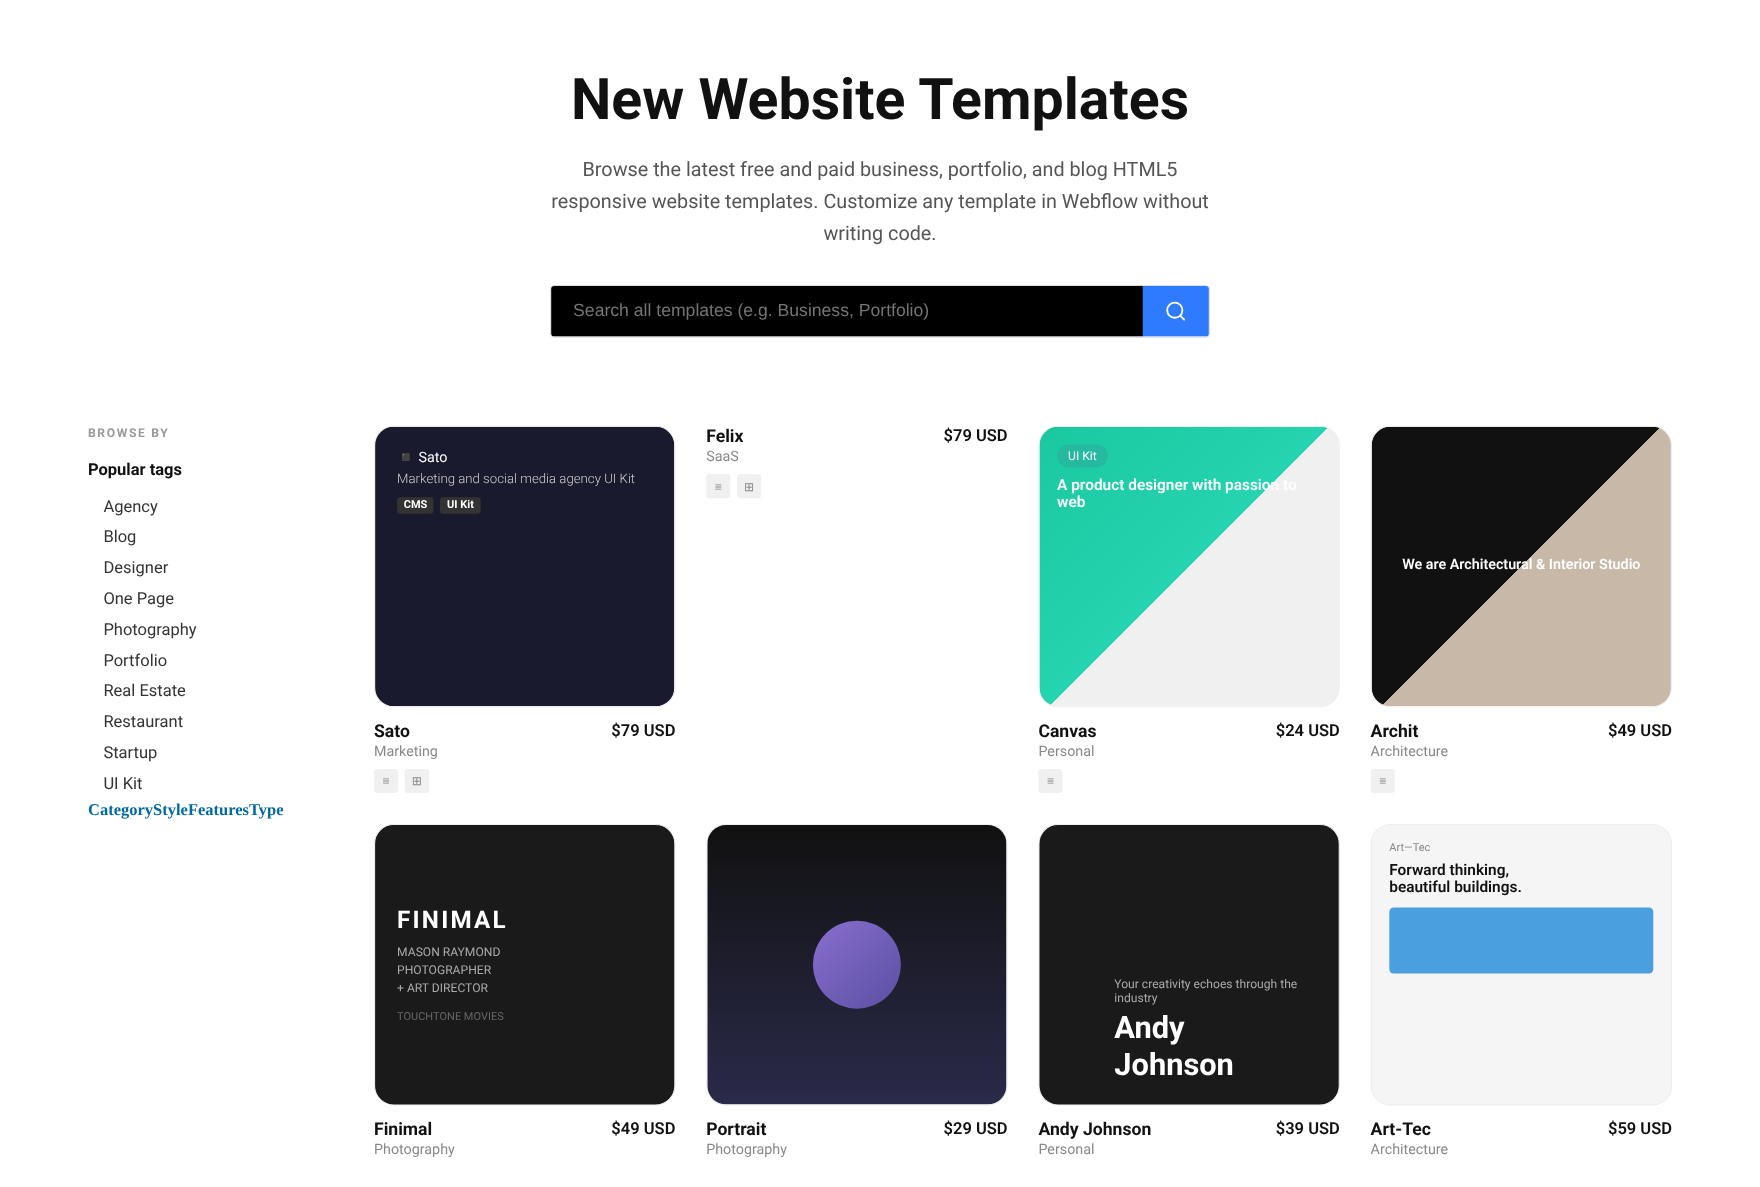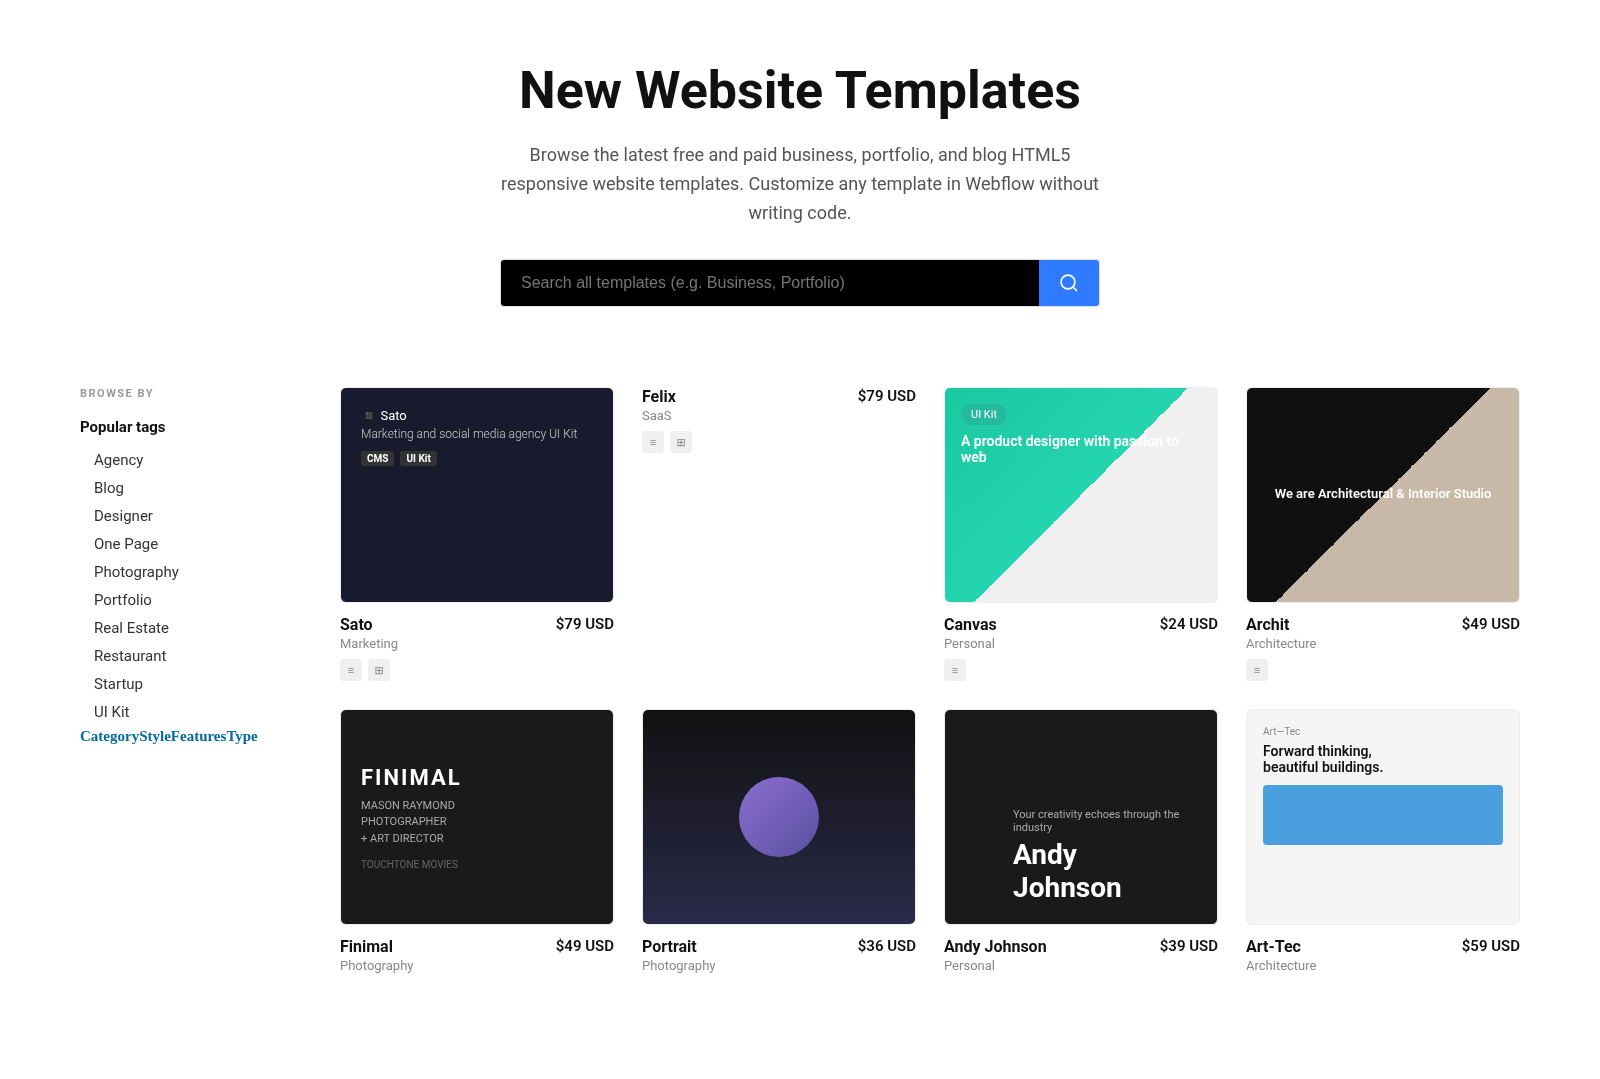--- a/index.html
+++ b/index.html
@@ -26,21 +26,21 @@
     .sidebar-section-title { font-size: 15px; font-weight: 700; color: #111; margin-bottom: 10px; }
     .sidebar-link { display: block; font-size: 15px; color: #333; padding: 5px 0 5px 14px; cursor: pointer; text-decoration: none; }
     .sidebar-category { font-size: 15px; font-weight: 600; color: #0369a1; padding: 10px 0 5px; cursor: pointer; font-family: Liberation Serif, serif; }
     .sidebar-category:first-of-type { margin-top: 14px; }
 
     
     .templates-area { flex: 1; }
     .templates-grid { display: grid; grid-template-columns: repeat(4, 1fr); gap: 28px; }
 
     .template-card { cursor: pointer; }
-    .template-thumb { width: 100%; height: 216px; border-radius: 6px; overflow: hidden; border: 1px solid #eee; background: #f0f0f0; margin-bottom: 12px; }
+    .template-thumb { width: 100%; height: 256px; border-radius: 18px; overflow: hidden; border: 1px solid #eee; background: #f0f0f0; margin-bottom: 12px; }
 
     .template-info { display: flex; justify-content: space-between; align-items: flex-start; }
     .template-name { font-size: 16px; font-weight: 700; color: #111; }
     .template-category { font-size: 13px; color: #888; margin-top: 2px; }
     .template-price { font-size: 15px; font-weight: 600; color: #111; white-space: nowrap; }
     .template-icons { display: flex; gap: 6px; margin-top: 8px; }
     .template-icon-badge { width: 22px; height: 22px; background: #f0f0f0; border-radius: 3px; display: flex; align-items: center; justify-content: center; font-size: 11px; color: #888; }
   </style>
 </head>
 <body>
@@ -178,21 +178,21 @@
             <div class="template-thumb" style="background: linear-gradient(rgb(17, 17, 17) 0%, rgb(51, 51, 51) 100%);">
               <div style="height:100%;background:linear-gradient(180deg,#111 0%,#2a2a4a 100%);display:flex;align-items:center;justify-content:center;">
         <div style="width:80px;height:80px;border-radius:50%;background:linear-gradient(135deg,#8a6fd0,#5a4fa0);"></div>
       </div>
             </div>
             <div class="template-info">
               <div>
                 <div class="template-name">Portrait</div>
                 <div class="template-category">Photography</div>
               </div>
-              <div class="template-price">$36 USD</div>
+              <div class="template-price">$29 USD</div>
             </div>
           </div>
           <div class="template-card">
             <div class="template-thumb" style="background: rgb(26, 26, 26);">
               <div style="padding:20px;color:#fff;height:100%;display:flex;flex-direction:column;justify-content:flex-end;margin-left:48px;">
         <div style="font-size:11px;color:#aaa;margin-bottom:4px;">Your creativity echoes through the industry</div>
         <div style="font-size:28px;font-weight:700;">Andy<br>Johnson</div>
       </div>
             </div>
             <div class="template-info">

